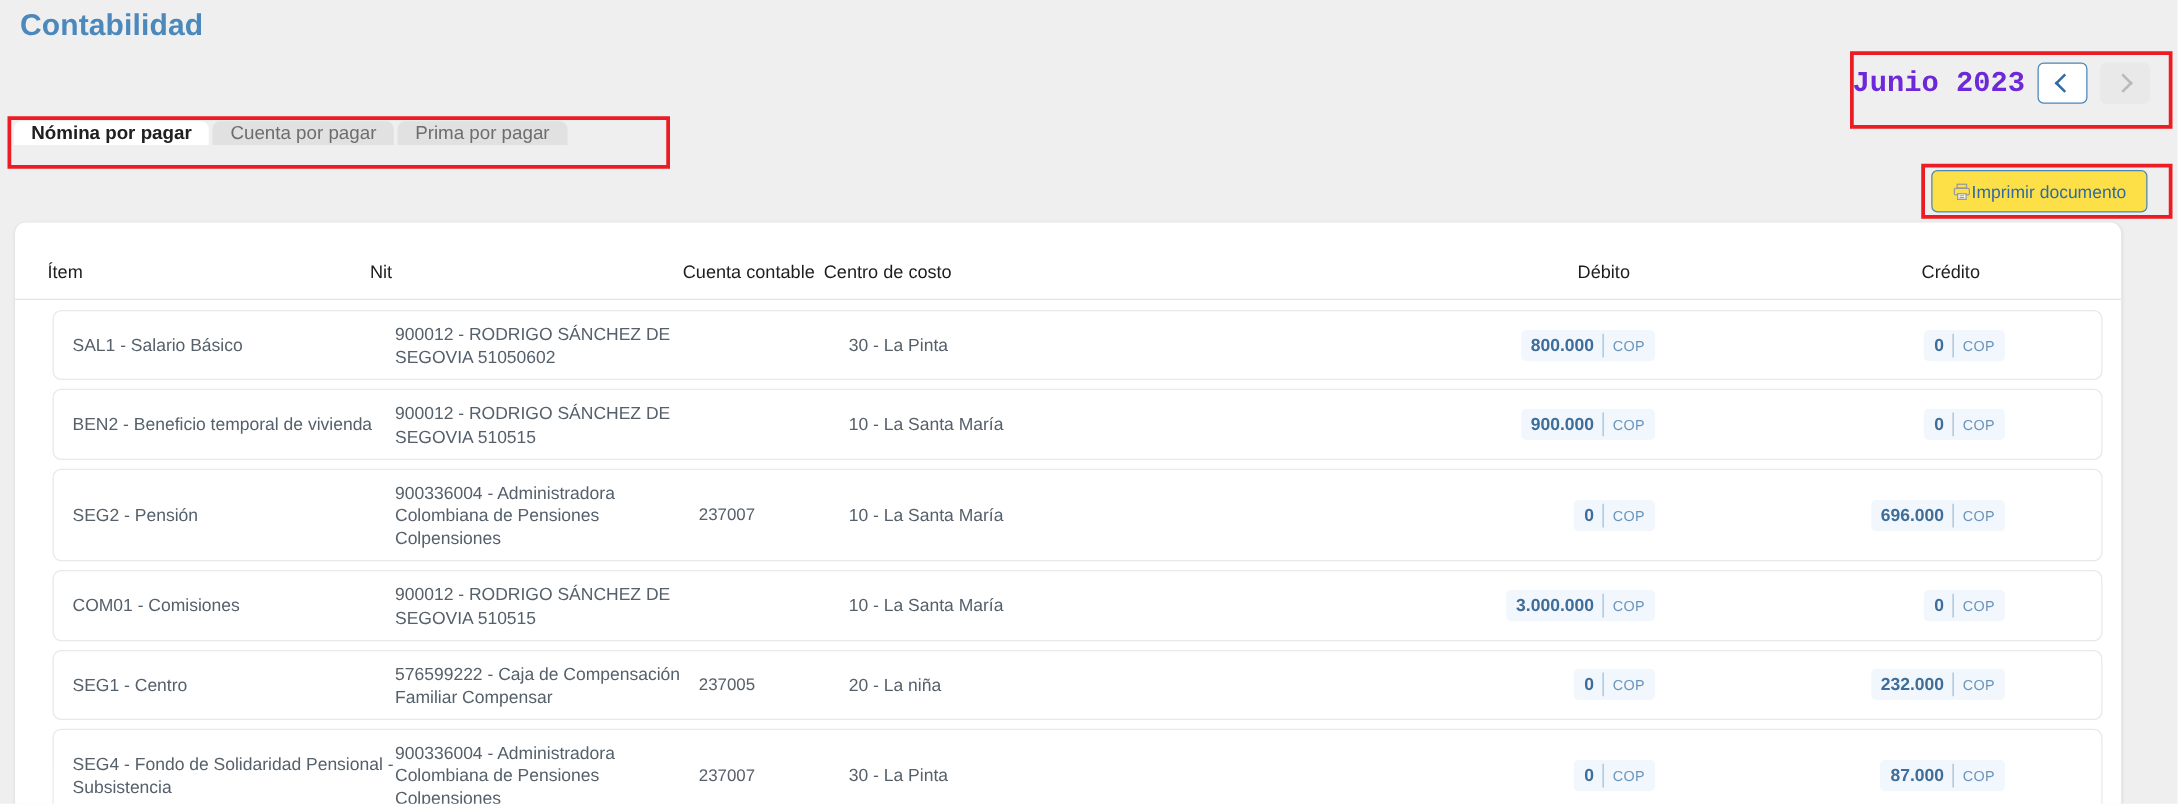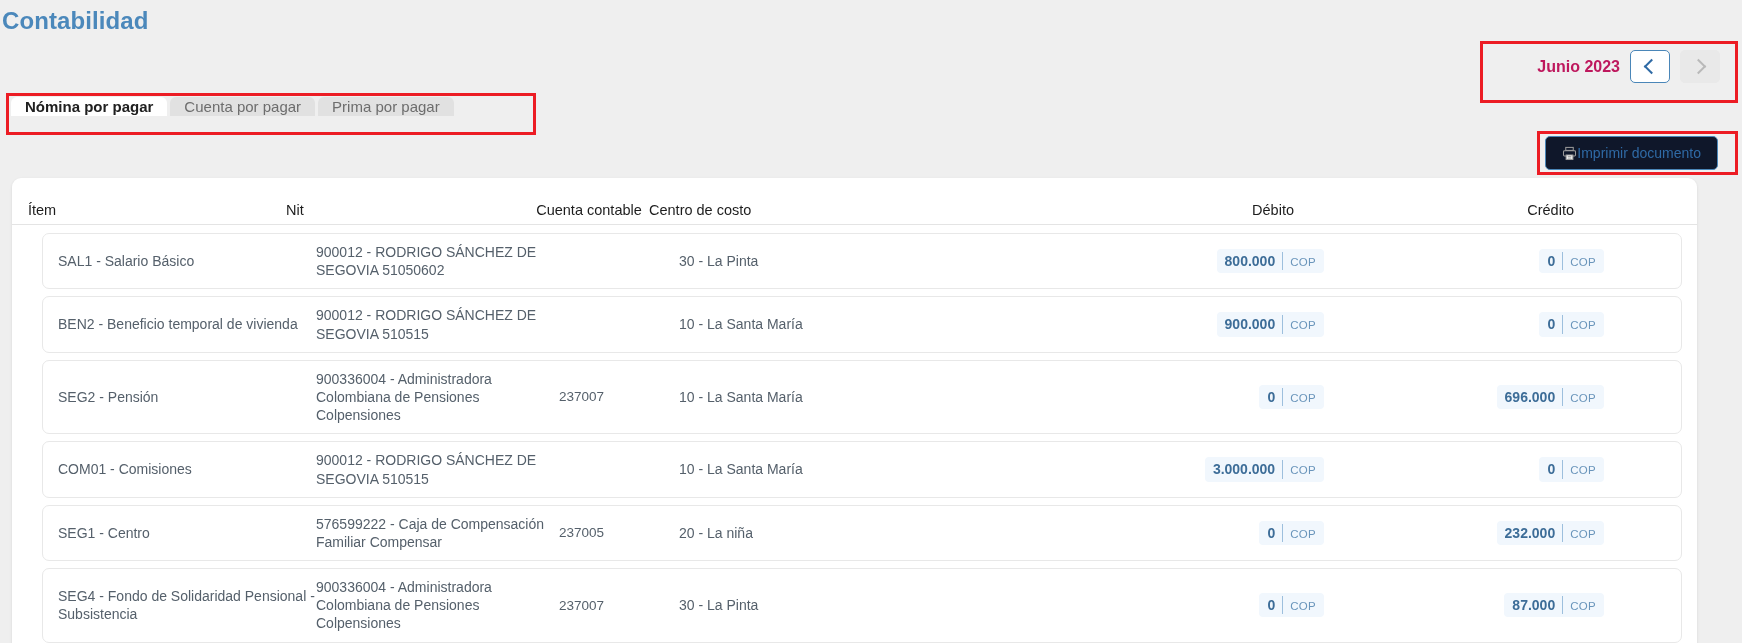--- a/index.html
+++ b/index.html
@@ -11,42 +11,43 @@
     height: 643px;
     background: #efefef;
     font-family: "Liberation Sans", sans-serif;
     overflow: hidden;
     position: relative;
   }
 
   
   .page-title {
     position: absolute;
-    left: 2px;
+    left: 16px;
     top: 7px;
     font-size: 24px;
     font-weight: 600;
     color: #4b88bb;
     letter-spacing: .1px;
   }
 
   
   .month-nav {
     position: absolute;
     right: 22px;
     top: 50px;
     display: flex;
     align-items: center;
     gap: 10px;
   }
   .month-label {
-    font-size: 16px;
+    font-size: 23px;
     font-weight: 600;
-    color: #be185d;
+    color: #6d28d9;
     white-space: nowrap;
+    font-family: Liberation Mono, monospace;
   }
   .nav-btn {
     width: 40px;
     height: 33px;
     border-radius: 5px;
     display: flex;
     align-items: center;
     justify-content: center;
     box-sizing: border-box;
     background: #ffffff;
@@ -111,21 +112,21 @@
     right: 24px;
     top: 136px;
   }
   .print-btn {
     height: 34px;
     padding: 0 16px;
     display: flex;
     align-items: center;
     border: 1px solid #4a86b8;
     border-radius: 5px;
-    background: #0f172a;
+    background: #fde047;
     box-sizing: border-box;
   }
   .print-label {
     font-size: 14px;
     color: #2f6aa5;
     white-space: nowrap;
   }
   .printer-ico { display: block; }
 
   
@@ -142,24 +143,24 @@
   }
 
   .grid {
     display: grid;
     grid-template-columns: 258px 243px 120px 380px 265px 280px;
     align-items: center;
     box-sizing: border-box;
   }
 
   .head-row {
-    padding: 18px 30px 0 16px;
+    padding: 18px 30px 0 26px;
     border-bottom: 1px solid #e4e4e4;
     margin: 0 0 0 0;
-    height: 47px;
+    height: 62px;
   }
   .th {
     font-size: 14.5px;
     color: #1d1d1d;
     white-space: nowrap;
   }
   .th.center { text-align: center; }
   .th.right  { text-align: right; }
 
   .rows { padding: 8px 15px 0 30px; }

